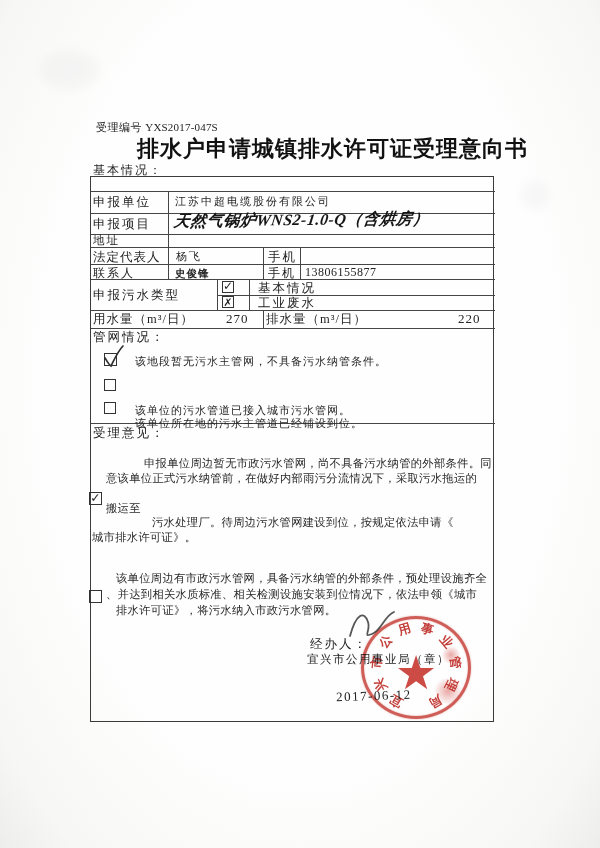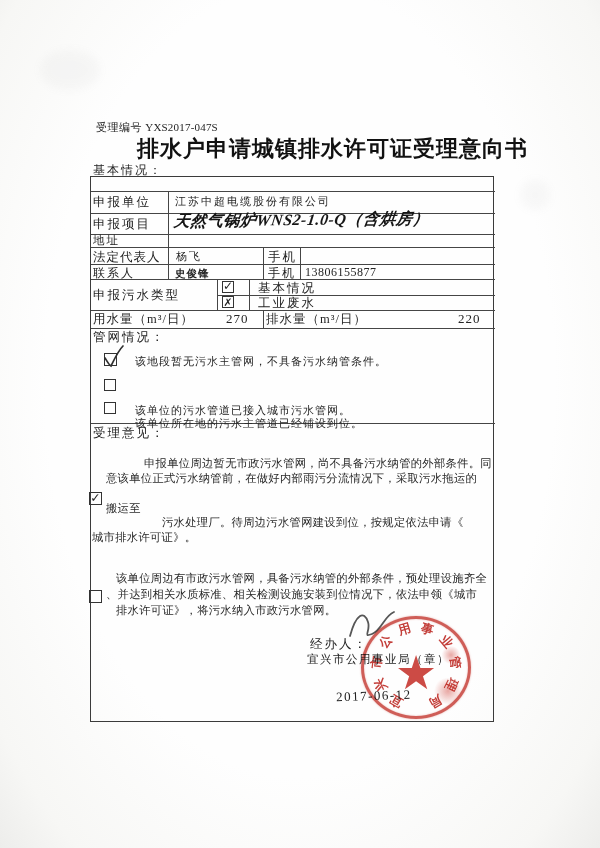--- a/index.html
+++ b/index.html
@@ -144,21 +144,21 @@
   <div class="txt small" style="left:135px; top:403px;">该单位的污水管道已接入城市污水管网。</div>
 
   <div class="txt lbl" style="left:93px; top:425px;">受理意见：</div>
 
   <div class="cb" style="left:89px; top:492px; width:13px; height:13px;">
     <span class="cbmark" style="font-size:12.5px; top:-3px;">✓</span>
   </div>
   <div class="txt para" style="left:144px; top:456px;">申报单位周边暂无市政污水管网，尚不具备污水纳管的外部条件。同</div>
   <div class="txt para" style="left:106px; top:471px;">意该单位正式污水纳管前，在做好内部雨污分流情况下，采取污水拖运的</div>
   <div class="txt para" style="left:106px; top:501px;">搬运至</div>
-  <div class="txt para" style="left:162px; top:515px;">污水处理厂。待周边污水管网建设到位，按规定依法申请《</div>
+  <div class="txt para" style="left:152px; top:515px;">污水处理厂。待周边污水管网建设到位，按规定依法申请《</div>
   <div class="txt para" style="left:92px; top:530px;">城市排水许可证》。</div>
 
   <div class="cb" style="left:89px; top:590px; width:13px; height:13px;"></div>
   <div class="txt para" style="left:116px; top:571px;">该单位周边有市政污水管网，具备污水纳管的外部条件，预处理设施齐全</div>
   <div class="txt para" style="left:106px; top:587px;">、并达到相关水质标准、相关检测设施安装到位情况下，依法申领《城市</div>
   <div class="txt para" style="left:116px; top:603px;">排水许可证》，将污水纳入市政污水管网。</div>
 
   <div class="txt" style="left:310px; top:636px; font-size:12.5px; letter-spacing:2px;">经办人：</div>
   <div class="txt" style="left:307px; top:652px; font-size:11.5px; letter-spacing:1.5px;">宜兴市公用事业局（章）</div>
   <div class="txt datetxt" style="left:336px; top:688px;">2017-06-12</div>

